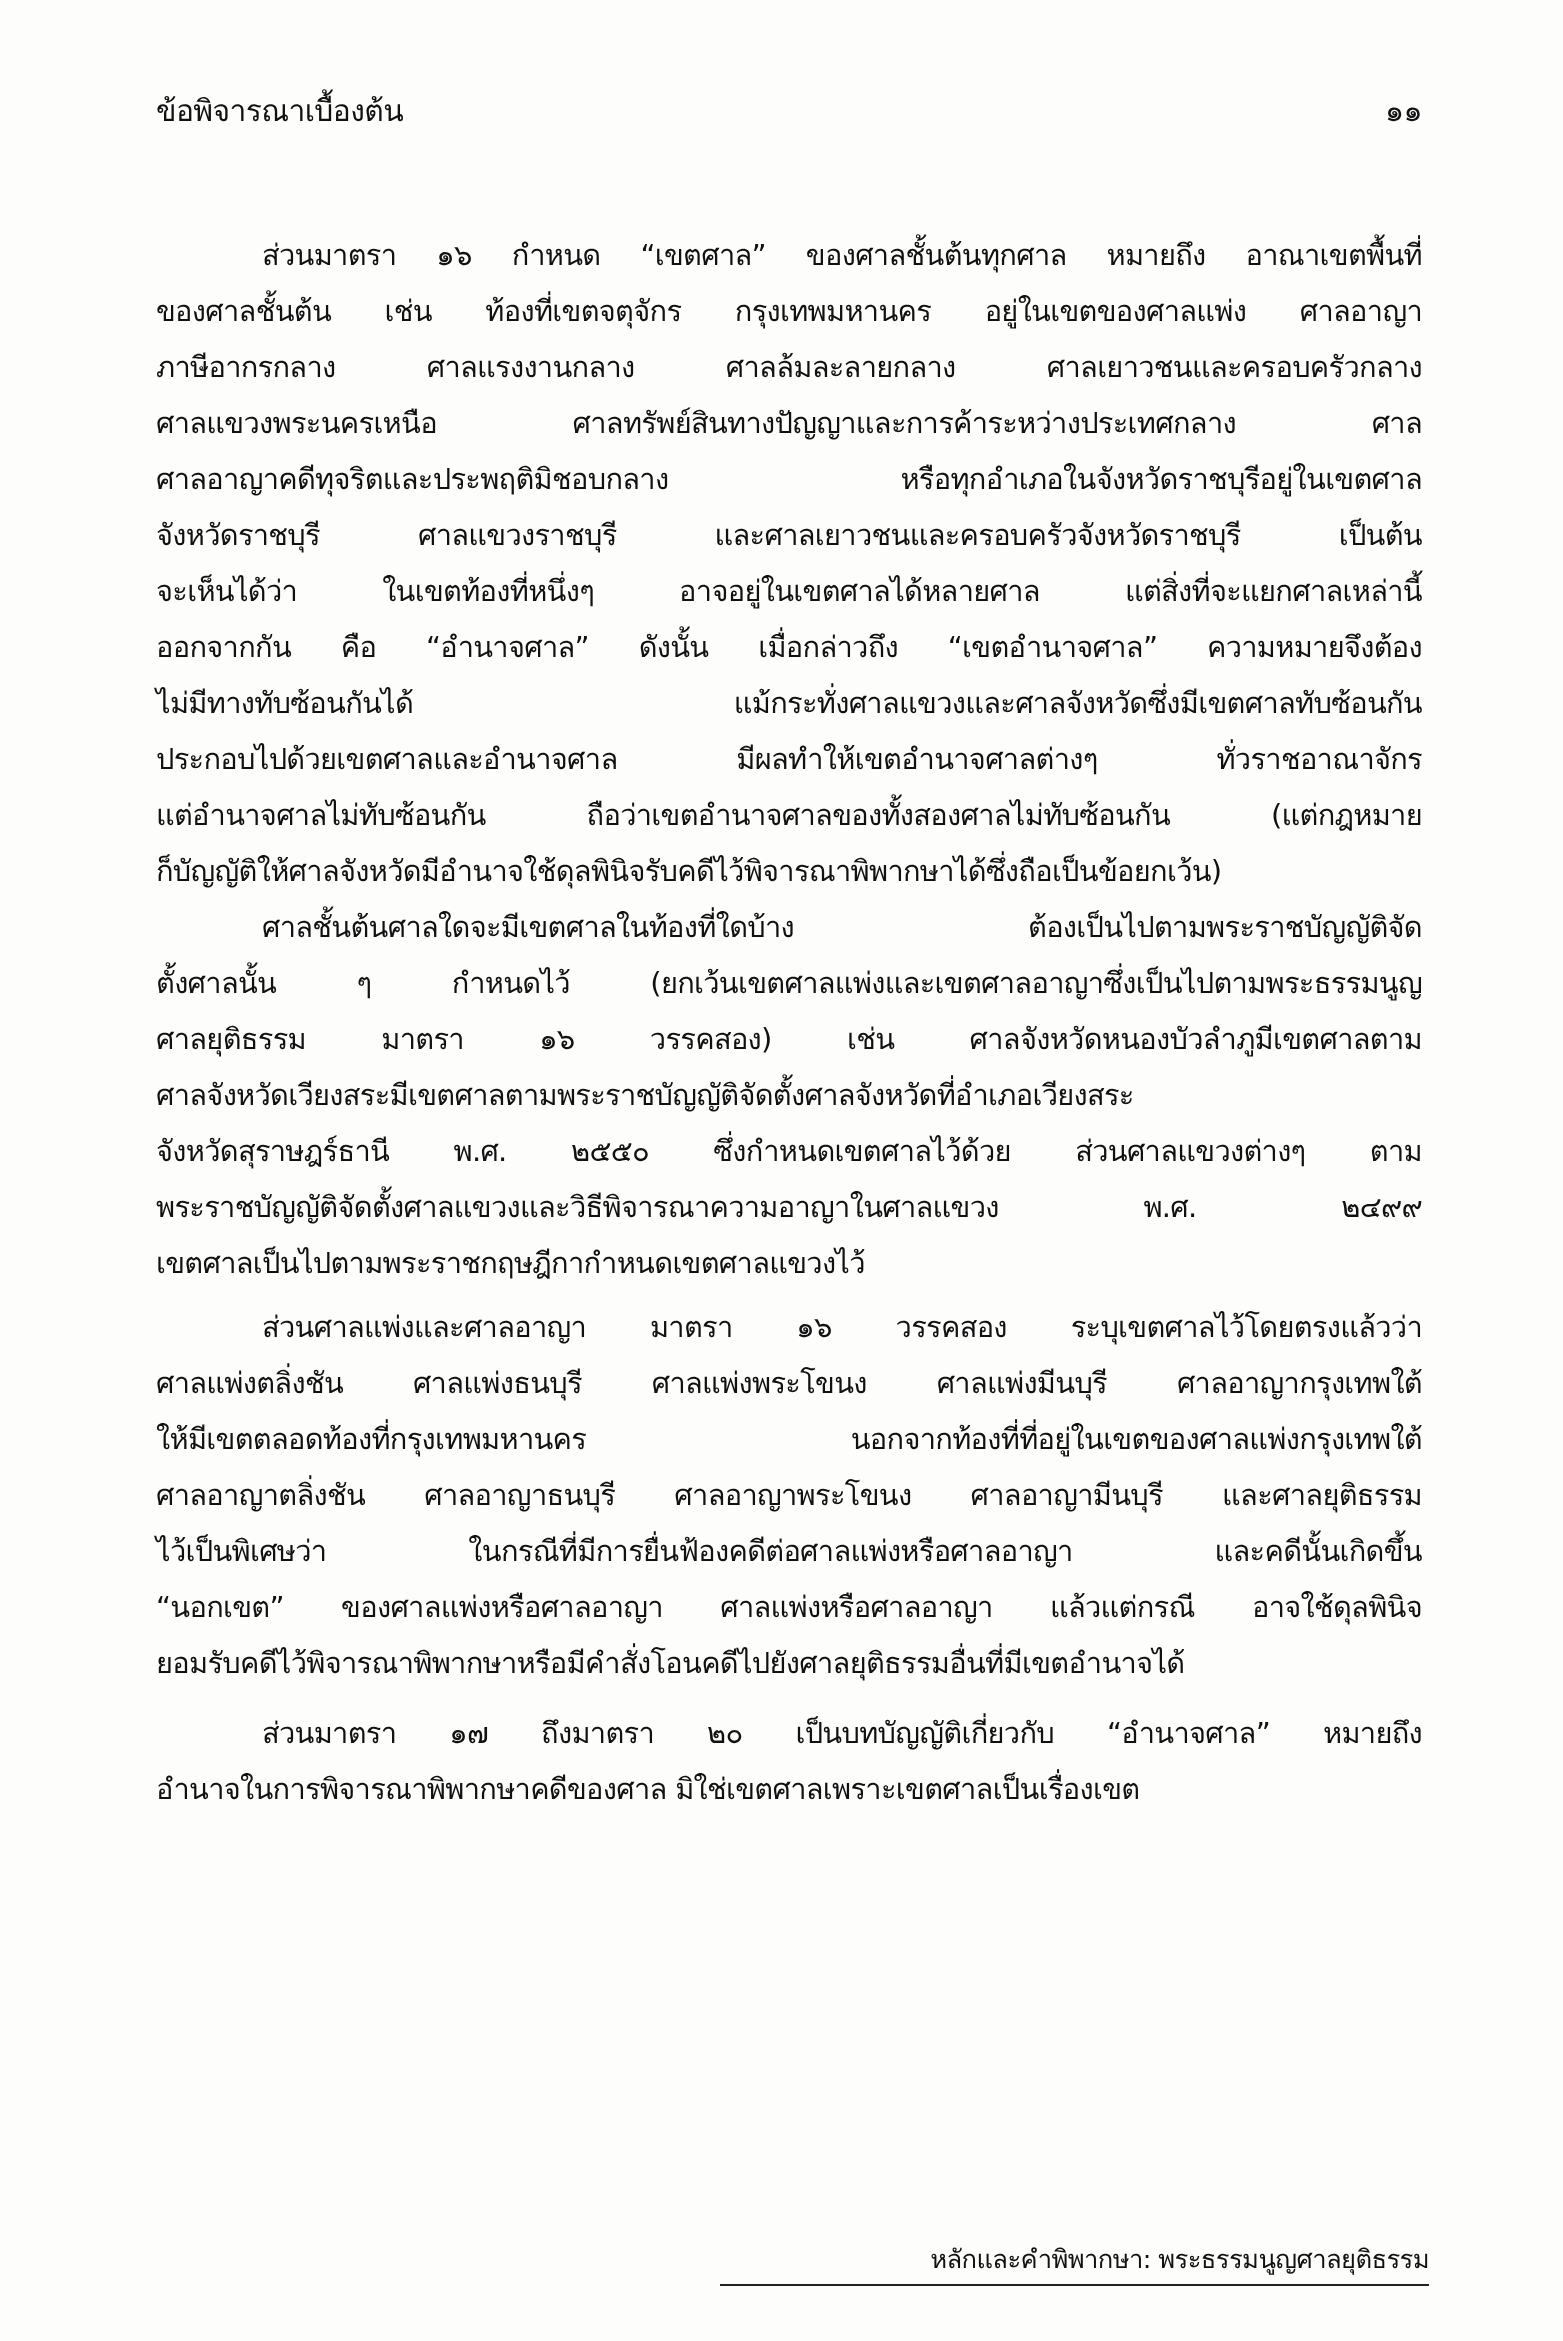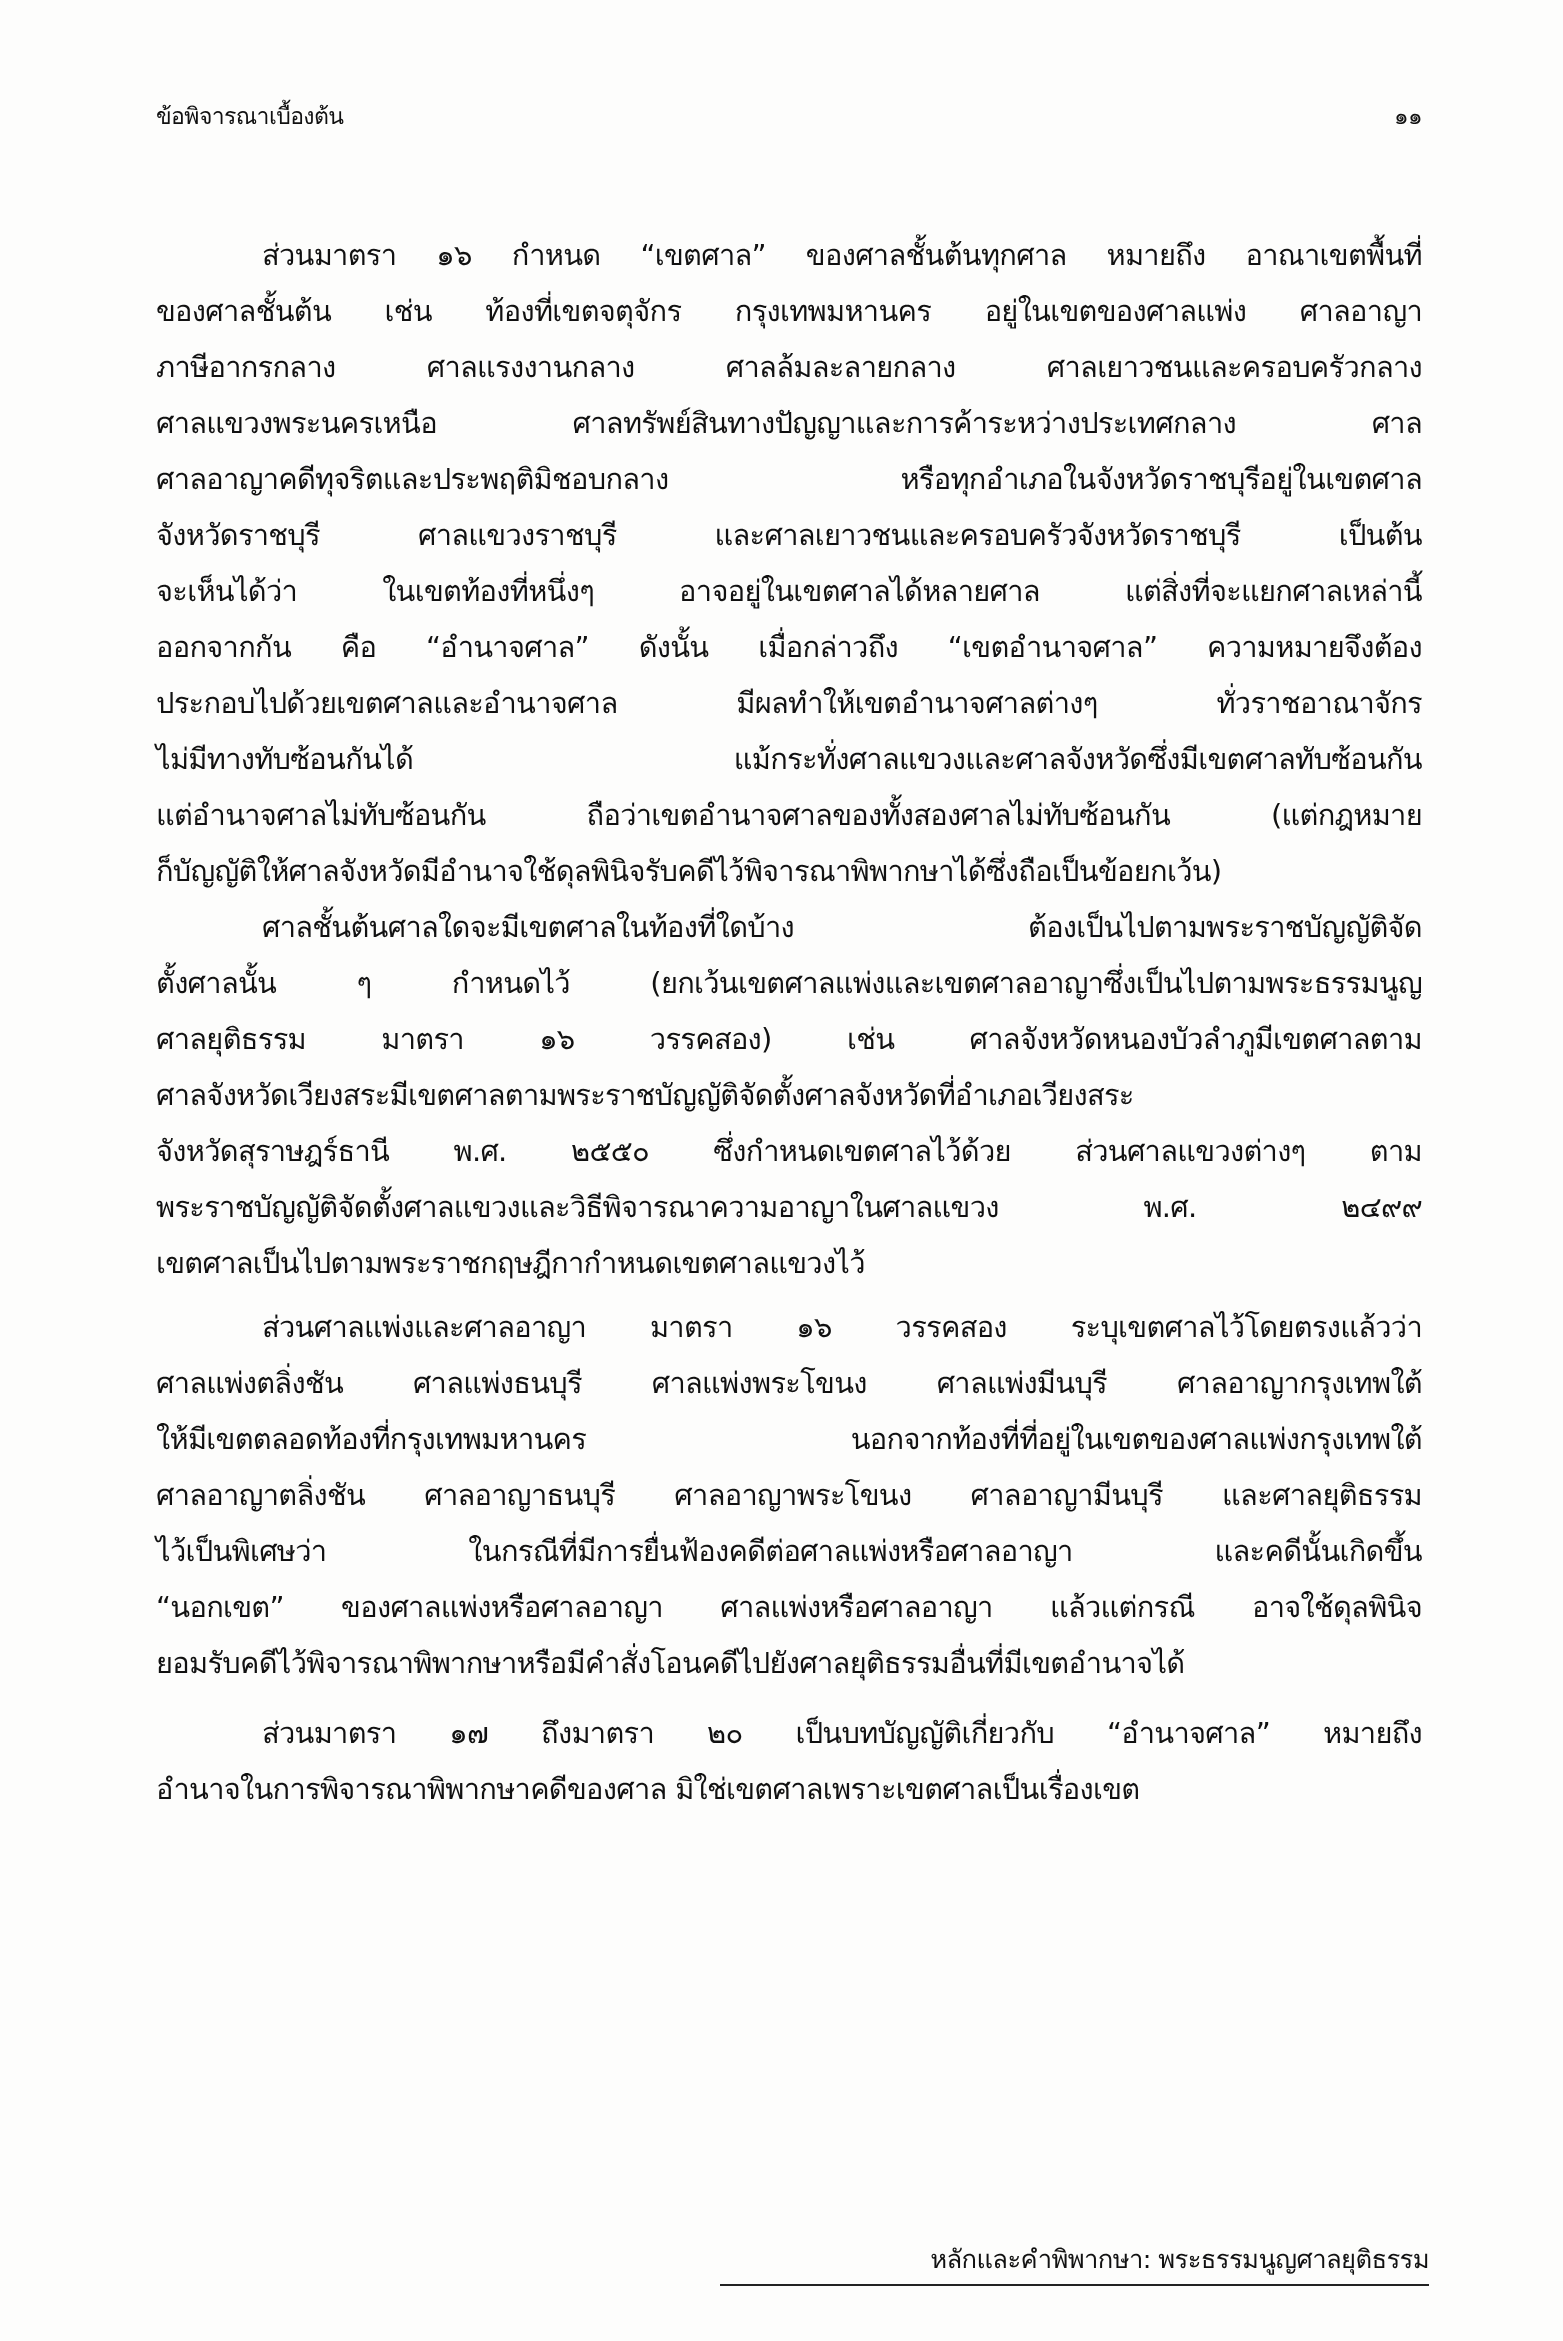--- a/index.html
+++ b/index.html
@@ -3,21 +3,21 @@
 <meta charset="utf-8">
 <style>
   html, body { margin: 0; padding: 0; }
   body {
     width: 1564px; height: 2342px; background: #fdfdfc; position: relative; overflow: hidden;
     font-family: "DejaVu Sans", "Liberation Sans", sans-serif; color: #111;
   }
   .page-header {
     position: absolute; left: 156px; top: 93px; width: 1266px; height: 41px;
     display: flex; justify-content: space-between; align-items: flex-end;
-    font-size: 23px; letter-spacing: -0.6px;
+    font-size: 30px; letter-spacing: -0.6px;
   }
   .body-text {
     position: absolute; left: 156px; top: 227px; width: 1266px;
     font-size: 29px; line-height: 56px; letter-spacing: -0.7px;
   }
   .line { white-space: nowrap; text-align: justify; text-align-last: justify; display: block; overflow: visible; }
   .line.last { text-align-last: left; }
   .line.indent { padding-left: 106px; }
   b { font-weight: normal; }
   .page-footer {
@@ -37,22 +37,22 @@
 <div class="body-text" id="body-text">
     <div>
       <span class="line indent"><span>ส่วนมาตรา ๑๖ กำหนด </span><b>“เขตศาล”</b><span> ของศาลชั้นต้นทุกศาล หมายถึง </span><b>อาณาเขตพื้นที่</b></span>
       <span class="line"><b>ของศาลชั้นต้น</b><span> เช่น ท้องที่เขตจตุจักร กรุงเทพมหานคร อยู่ในเขตของศาลแพ่ง ศาลอาญา</span></span>
       <span class="line"><span>ภาษีอากรกลาง ศาลแรงงานกลาง ศาลล้มละลายกลาง ศาลเยาวชนและครอบครัวกลาง</span></span>
       <span class="line"><span>ศาลแขวงพระนครเหนือ ศาลทรัพย์สินทางปัญญาและการค้าระหว่างประเทศกลาง ศาล</span></span>
       <span class="line"><span>ศาลอาญาคดีทุจริตและประพฤติมิชอบกลาง หรือทุกอำเภอในจังหวัดราชบุรีอยู่ในเขตศาล</span></span>
       <span class="line"><span>จังหวัดราชบุรี ศาลแขวงราชบุรี และศาลเยาวชนและครอบครัวจังหวัดราชบุรี เป็นต้น</span></span>
       <span class="line"><span>จะเห็นได้ว่า ในเขตท้องที่หนึ่งๆ อาจอยู่ในเขตศาลได้หลายศาล แต่สิ่งที่จะแยกศาลเหล่านี้</span></span>
       <span class="line"><span>ออกจากกัน คือ </span><b>“อำนาจศาล”</b><span>  ดังนั้น เมื่อกล่าวถึง </span><b>“เขตอำนาจศาล”</b><span> ความหมายจึงต้อง</span></span>
+      <span class="line"><span>ไม่มีทางทับซ้อนกันได้  แม้กระทั่งศาลแขวงและศาลจังหวัดซึ่งมีเขตศาลทับซ้อนกัน</span></span>
       <span class="line"><span>ประกอบไปด้วยเขตศาลและอำนาจศาล มีผลทำให้เขตอำนาจศาลต่างๆ ทั่วราชอาณาจักร</span></span>
-      <span class="line"><span>ไม่มีทางทับซ้อนกันได้  แม้กระทั่งศาลแขวงและศาลจังหวัดซึ่งมีเขตศาลทับซ้อนกัน</span></span>
       <span class="line"><span>แต่อำนาจศาลไม่ทับซ้อนกัน ถือว่าเขตอำนาจศาลของทั้งสองศาลไม่ทับซ้อนกัน (แต่กฎหมาย</span></span>
       <span class="line last"><span>ก็บัญญัติให้ศาลจังหวัดมีอำนาจใช้ดุลพินิจรับคดีไว้พิจารณาพิพากษาได้ซึ่งถือเป็นข้อยกเว้น)</span></span>
     </div>
     <div>
       <span class="line indent"><span>ศาลชั้นต้นศาลใดจะมีเขตศาลในท้องที่ใดบ้าง </span><b>ต้องเป็นไปตามพระราชบัญญัติจัด</b></span>
       <span class="line"><b>ตั้งศาลนั้น ๆ กำหนดไว้</b><span> (ยกเว้นเขตศาลแพ่งและเขตศาลอาญาซึ่งเป็นไปตามพระธรรมนูญ</span></span>
       <span class="line"><span>ศาลยุติธรรม มาตรา ๑๖ วรรคสอง) เช่น ศาลจังหวัดหนองบัวลำภูมีเขตศาลตาม</span></span>
       <span class="line"><span>ศาลจังหวัดเวียงสระมีเขตศาลตามพระราชบัญญัติจัดตั้งศาลจังหวัดที่อำเภอเวียงสระ</span></span>
       <span class="line"><span>จังหวัดสุราษฎร์ธานี พ.ศ. ๒๕๕๐ ซึ่งกำหนดเขตศาลไว้ด้วย ส่วน</span><b>ศาลแขวง</b><span>ต่างๆ ตาม</span></span>
       <span class="line"><span>พระราชบัญญัติจัดตั้งศาลแขวงและวิธีพิจารณาความอาญาในศาลแขวง พ.ศ. ๒๔๙๙</span></span>

